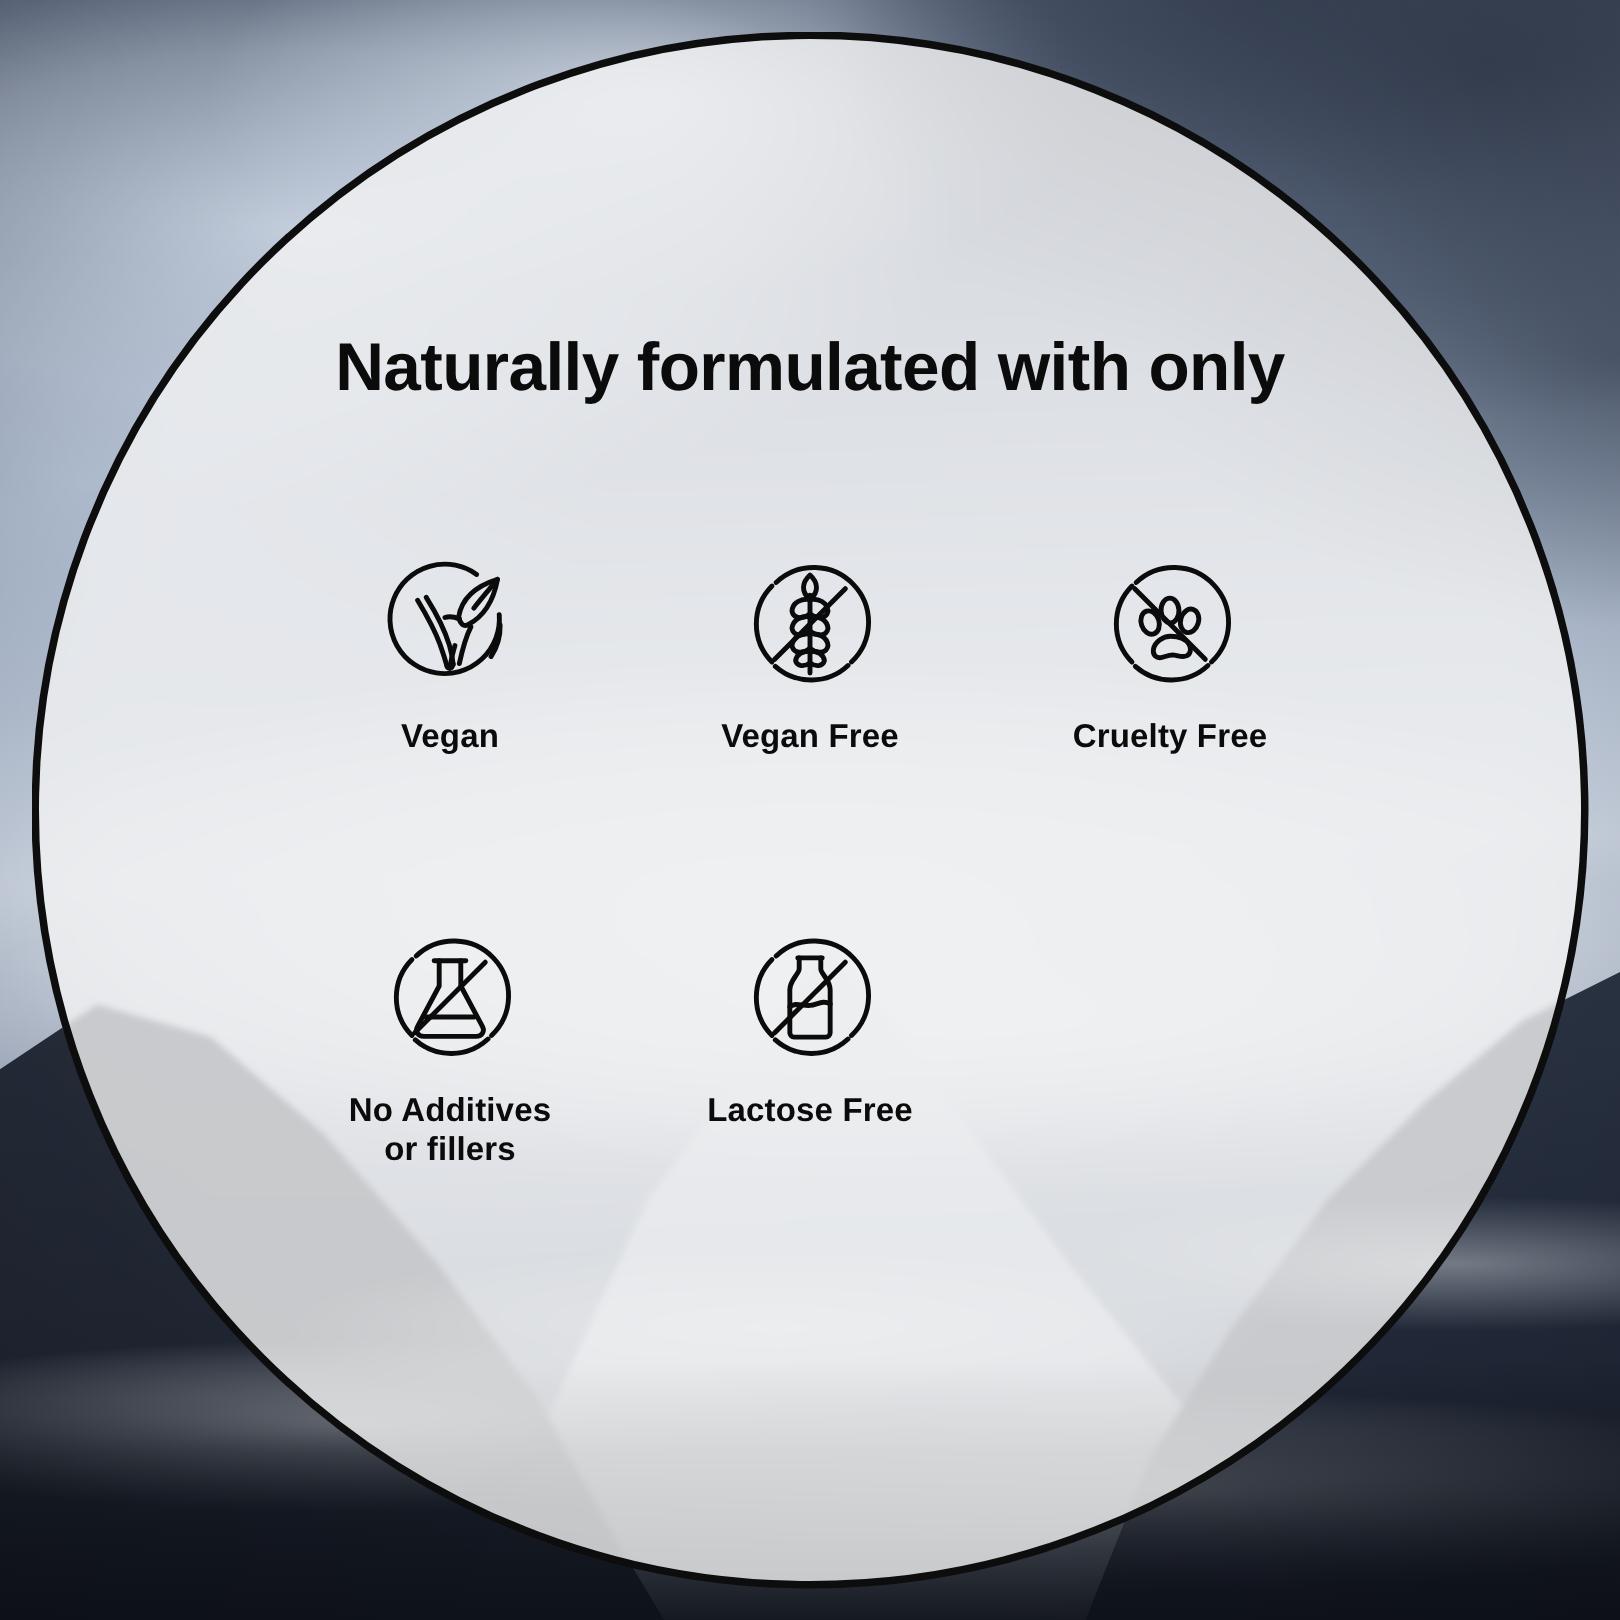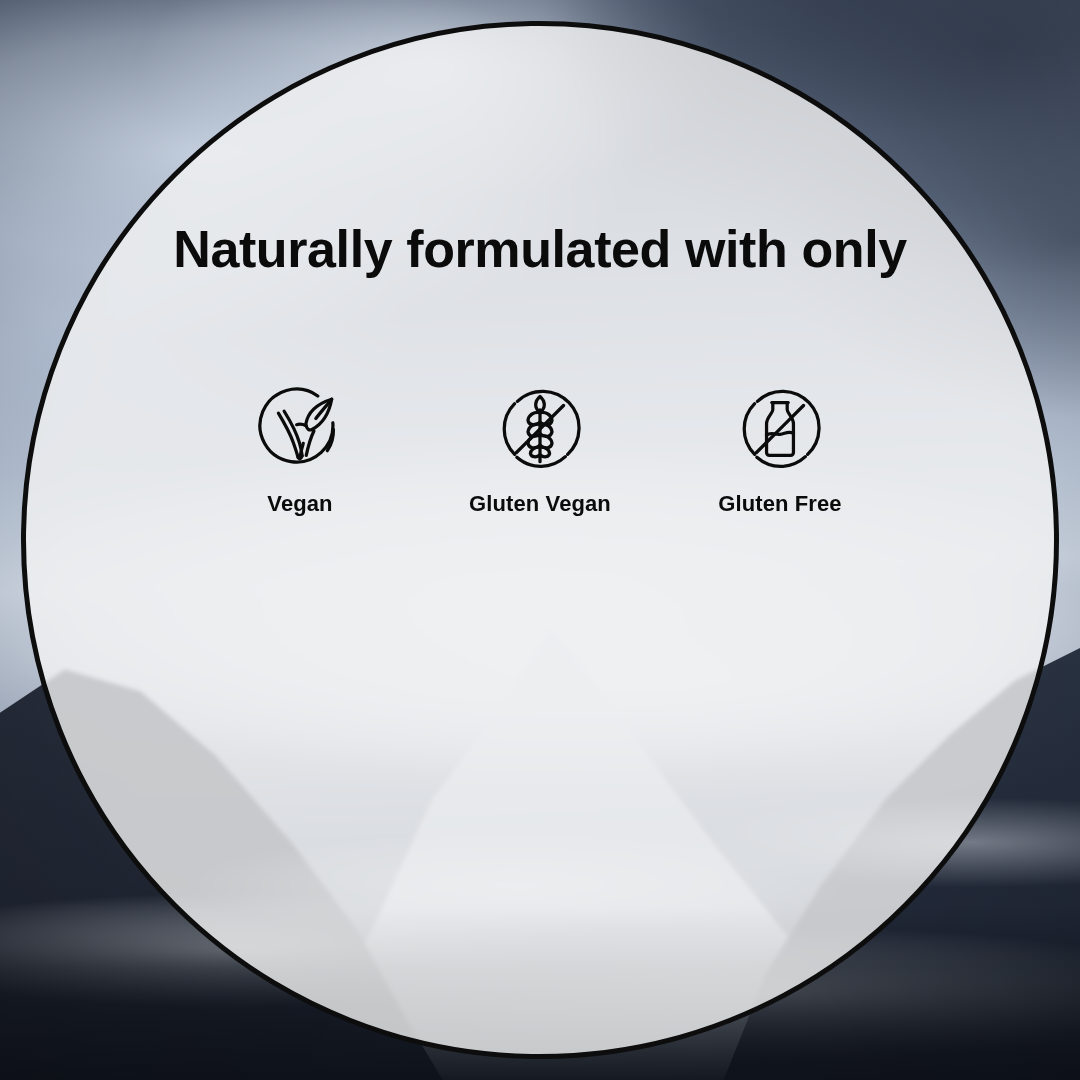--- a/index.html
+++ b/index.html
@@ -115,21 +115,21 @@
     display: flex;
     flex-direction: column;
     align-items: center;
   }
 
   
   .headline {
     margin-top: 190px;
     width: 760px;
     text-align: center;
-    font-size: 52px;
+    font-size: 45px;
     line-height: 1.28;
     font-weight: 700;
     letter-spacing: -0.4px;
     color: #0b0b0b;
   }
   .headline .line { display: block; }
 
   
   .badge-grid {
     margin-top: 64px;
@@ -229,41 +229,80 @@
               <path d="M50 33 C44 32 38 35 37.5 41 C38.5 46.5 45 47 50 43"></path>
               <path d="M50 33 C56 32 62 35 62.5 41 C61.5 46.5 55 47 50 43"></path>
               <path d="M50 45 C44 44 38 47 37.5 53 C38.5 58.5 45 59 50 55"></path>
               <path d="M50 45 C56 44 62 47 62.5 53 C61.5 58.5 55 59 50 55"></path>
               <path d="M50 57 C44 56 38 59 37.5 65 C38.5 70.5 45 71 50 67"></path>
               <path d="M50 57 C56 56 62 59 62.5 65 C61.5 70.5 55 71 50 67"></path>
               <path d="M50 69 C45 68.5 40.5 71 40 75.5 C41 79.5 46 80 50 77"></path>
               <path d="M50 69 C55 68.5 59.5 71 60 75.5 C59 79.5 54 80 50 77"></path>
             </svg>
           </span>
-          <span class="badge-label">Gluten Vegan</span>
-        </div>
-
-
+          <span class="badge-label">Vegan Free</span>
+        </div>
 
 
         <div class="badge-item">
           <span class="badge-icon">
             <svg viewBox="0 0 100 100" fill="none" stroke="#0b0b0b" stroke-width="3.4" stroke-linecap="round" stroke-linejoin="round">
 
               <path d="M23.6 76.4 A37.5 37.5 0 0 1 23.6 23.6"></path>
               <path d="M26.5 21.2 A37.5 37.5 0 0 1 78.8 76.4"></path>
               <path d="M76.4 78.8 A37.5 37.5 0 0 1 25.9 79.4"></path>
 
+              <line x1="25.5" y1="25.5" x2="74.5" y2="74.5"></line>
+
+              <path d="M50.5 58.5 C45 58.5 39.5 62.5 38.5 67.5 C37.8 71.5 40.5 74.2 44.5 73.2 C47.5 72.4 50 71.2 52.8 71.6 C56 72.0 59 73.5 61.8 72.0 C64.5 70.6 64.8 67.0 63.2 64.0 C60.8 60.2 55.5 58.5 50.5 58.5 Z"></path>
+
+              <ellipse cx="36.2" cy="49.0" rx="6.2" ry="8.3" transform="rotate(-18 36.2 49.0)"></ellipse>
+              <ellipse cx="50.0" cy="40.6" rx="6.2" ry="8.6" transform="rotate(-3 50.0 40.6)"></ellipse>
+              <ellipse cx="63.6" cy="47.8" rx="6.2" ry="8.3" transform="rotate(16 63.6 47.8)"></ellipse>
+            </svg>
+          </span>
+          <span class="badge-label">Cruelty Free</span>
+        </div>
+
+        <div class="badge-item">
+          <span class="badge-icon">
+            <svg viewBox="0 0 100 100" fill="none" stroke="#0b0b0b" stroke-width="3.4" stroke-linecap="round" stroke-linejoin="round">
+
+              <path d="M23.6 76.4 A37.5 37.5 0 0 1 23.6 23.6"></path>
+              <path d="M26.5 21.2 A37.5 37.5 0 0 1 78.8 76.4"></path>
+              <path d="M76.4 78.8 A37.5 37.5 0 0 1 25.9 79.4"></path>
+
+              <line x1="25.5" y1="74.5" x2="74.5" y2="25.5"></line>
+
+              <path d="M42.5 24.5 L42.5 42.0 L27.5 70.0 C25.6 73.5 27.8 77.0 31.8 77.0 L68.2 77.0 C72.2 77.0 74.4 73.5 72.5 70.0 L57.5 42.0 L57.5 24.5"></path>
+
+              <line x1="39.0" y1="24.5" x2="61.0" y2="24.5"></line>
+
+              <path d="M33.0 63.5 L67.0 63.5"></path>
+            </svg>
+          </span>
+          <span class="badge-label">No Additives
+or fillers</span>
+        </div>
+
+        <div class="badge-item">
+          <span class="badge-icon">
+            <svg viewBox="0 0 100 100" fill="none" stroke="#0b0b0b" stroke-width="3.4" stroke-linecap="round" stroke-linejoin="round">
+
+              <path d="M23.6 76.4 A37.5 37.5 0 0 1 23.6 23.6"></path>
+              <path d="M26.5 21.2 A37.5 37.5 0 0 1 78.8 76.4"></path>
+              <path d="M76.4 78.8 A37.5 37.5 0 0 1 25.9 79.4"></path>
+
               <line x1="25.5" y1="74.5" x2="74.5" y2="25.5"></line>
 
               <path d="M41.5 22.5 L58.5 22.5"></path>
               <path d="M42.5 22.5 L42.5 30.0 C42.5 33.5 36.0 38.0 36.0 44.5 L36.0 74.5 C36.0 76.2 37.3 77.5 39.0 77.5 L61.0 77.5 C62.7 77.5 64.0 76.2 64.0 74.5 L64.0 44.5 C64.0 38.0 57.5 33.5 57.5 30.0 L57.5 22.5"></path>
 
               <path d="M36.0 56.5 C40.0 53.0 44.5 56.0 50.0 55.5 C55.0 55.0 59.0 51.5 64.0 54.5"></path>
             </svg>
           </span>
-          <span class="badge-label">Gluten Free</span>
+          <span class="badge-label">Lactose Free</span>
         </div>
 
       </div>
     </div>
   </div>
 </div>
 
 </body></html>

